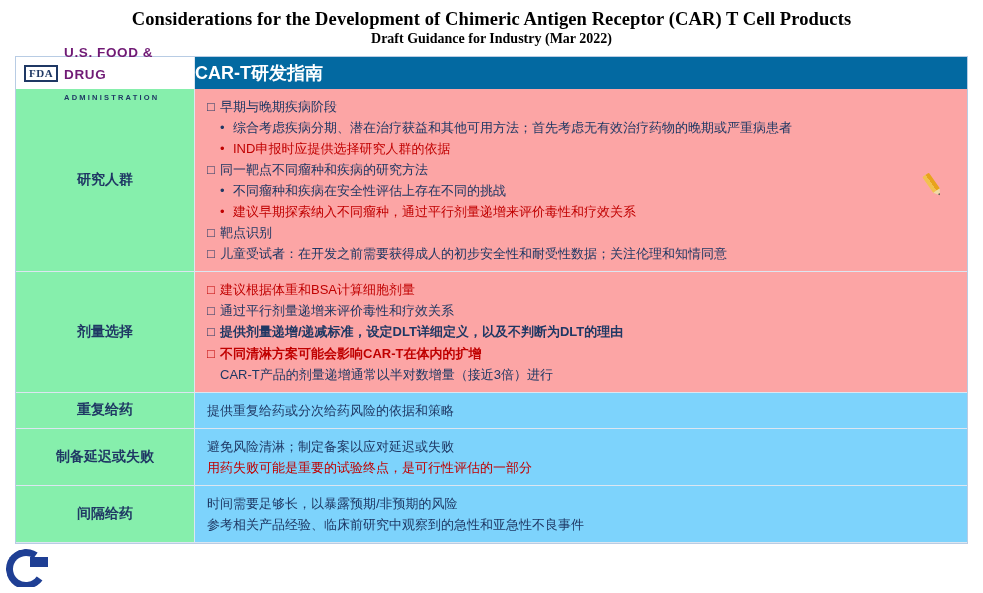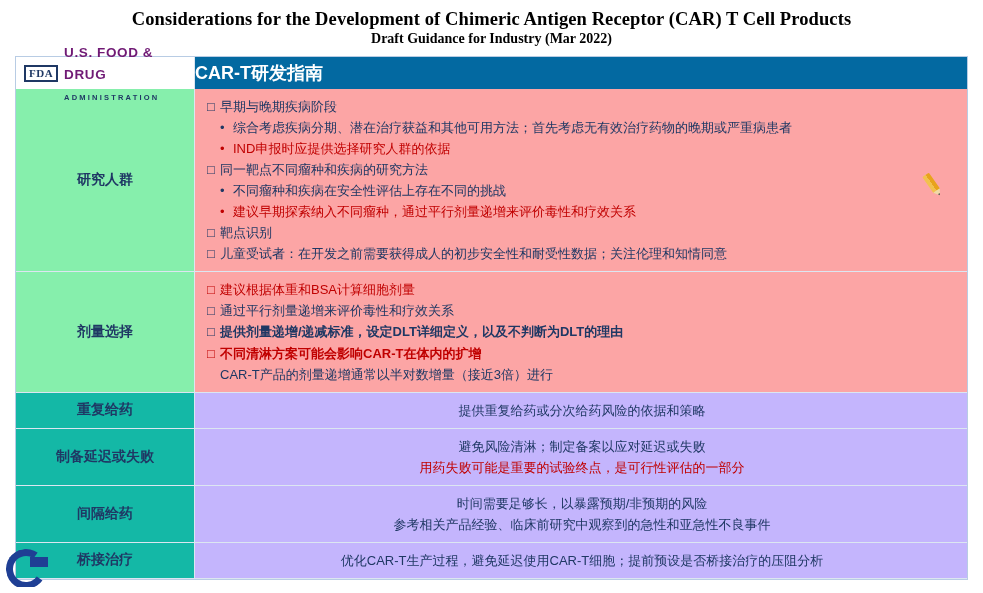--- a/index.html
+++ b/index.html
@@ -115,22 +115,22 @@
   }
   .row-body {
     border-bottom: 1px solid #dce6f1;
     padding: 7px 10px 7px 12px !important;
     font-size: 13px;
     color: #1f3864;
     line-height: 1.62;
   }
   .band-a .row-label { background: #86efac; }
   .band-a .row-body  { background: #fca5a5; }
-  .band-b .row-label { background: #14b8a6; }
-  .band-b .row-body  { background: #c4b5fd; text-align: center; }
+  .band-b .row-label { background: #86efac; }
+  .band-b .row-body  { background: #7dd3fc; }
 
   .line {
     display: block;
     white-space: nowrap;
   }
   .line.red { color: #c00000; }
   .line.bold { font-weight: bold; }
   .mk {
     display: inline-block;
     width: 13px;
@@ -277,26 +277,20 @@
       </tr>
 
       <tr class="band-b">
         <td class="row-label">间隔给药</td>
         <td class="row-body">
           <span class="line"><span>时间需要足够长，以暴露预期/非预期的风险</span></span>
           <span class="line"><span>参考相关产品经验、临床前研究中观察到的急性和亚急性不良事件</span></span>
         </td>
       </tr>
 
-      <tr class="band-b">
-        <td class="row-label">桥接治疗</td>
-        <td class="row-body">
-          <span class="line"><span>优化CAR-T生产过程，避免延迟使用CAR-T细胞；提前预设是否桥接治疗的压阻分析</span></span>
-        </td>
-      </tr>
     </tbody>
       </table>
   </div>
 
   <div class="pencil">
     <div class="body"></div>
     <div class="tip"></div>
     <div class="lead"></div>
   </div>
 

